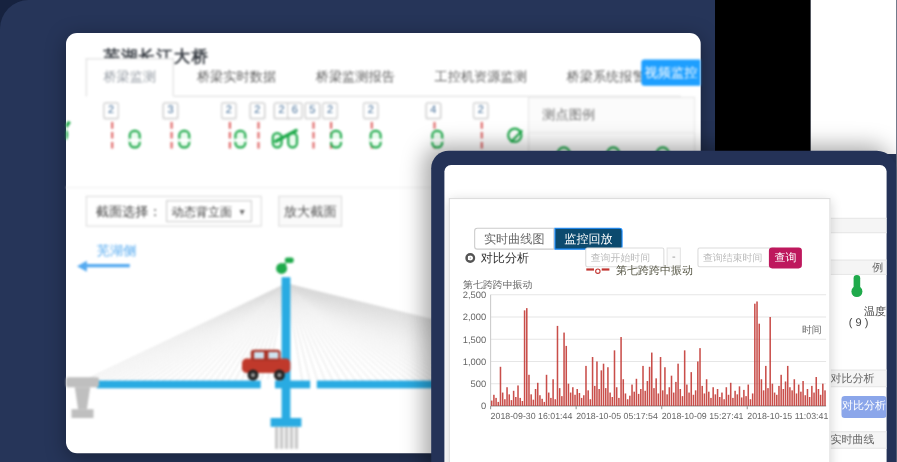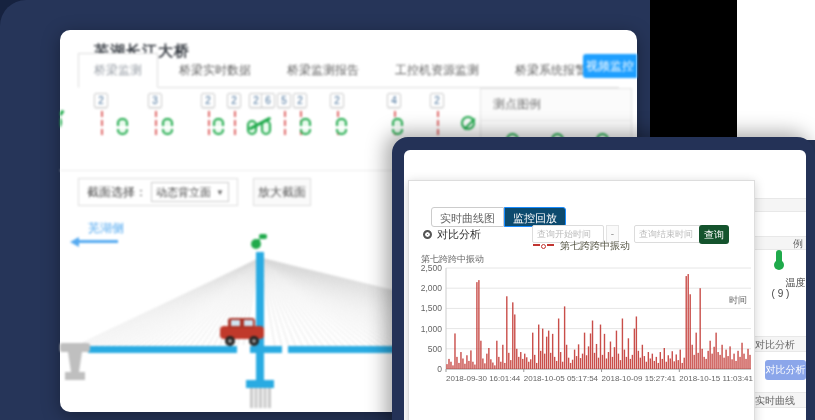--- a/index.html
+++ b/index.html
@@ -59,21 +59,21 @@
   #dlg-title { position:absolute; left:12px; top:5px; font-size:12px; color:#333; }
   #dlg-close { position:absolute; right:10px; top:4px; font-size:12px; color:#888; cursor:pointer; }
   .dlg-tab { position:absolute; top:26px; height:20px; font-size:11px; line-height:20px; text-align:center; padding:0 8px; }
   #dlg-tab1 { left:22px; border:1px solid #ccc; color:#666; background:#fff; border-radius:3px 0 0 3px; }
   #dlg-tab2 { left:95px; background:#0c4a6e; color:#fff; border:1px solid #1a8cff; border-radius:0 3px 3px 0; }
   #radio-row { position:absolute; left:14px; top:46px; font-size:11px; color:#333; }
   #radio-dot { display:inline-block; width:9px; height:9px; border-radius:50%; border:2px solid #555; background:#555; box-shadow:inset 0 0 0 2px #fff; vertical-align:-1px; margin-right:5px; }
   .dlg-input { position:absolute; top:44px; width:72px; height:18px; border:1px solid #dcdcdc; font-size:9px; color:#555; padding:0 4px; border-radius:2px; }
   .dlg-input::placeholder { color:#bbb; }
   #inp-sep { position:absolute; left:197px; top:44px; width:13px; height:18px; background:#fafafa; border:1px solid #e5e5e5; color:#999; font-size:10px; text-align:center; line-height:16px; }
-  #query-btn { position:absolute; left:290px; top:44px; width:30px; height:19px; background:#14532d; color:#fff; font-size:10px; text-align:center; line-height:19px; border-radius:3px; }
+  #query-btn { position:absolute; left:290px; top:44px; width:30px; height:19px; background:#be185d; color:#fff; font-size:10px; text-align:center; line-height:19px; border-radius:3px; }
   #chart-legend { position:absolute; left:0; top:58px; width:100%; text-align:center; font-size:10px; color:#554; }
   .leg-line { display:inline-block; width:7px; height:2px; background:#c23531; vertical-align:3px; }
   .leg-circle { display:inline-block; width:5px; height:5px; border:1.5px solid #c23531; border-radius:50%; vertical-align:0px; margin:0 1px; }
   #chart-ytitle { position:absolute; left:12px; top:72px; font-size:9px; color:#666; }
   #chart-xname { position:absolute; left:320px; top:113px; font-size:9px; color:#666; }
 </style>
 </head>
 <body>
 
 <div id="canvas">

